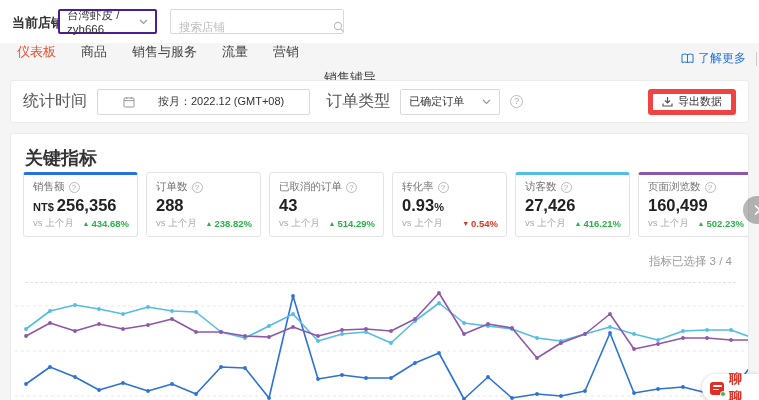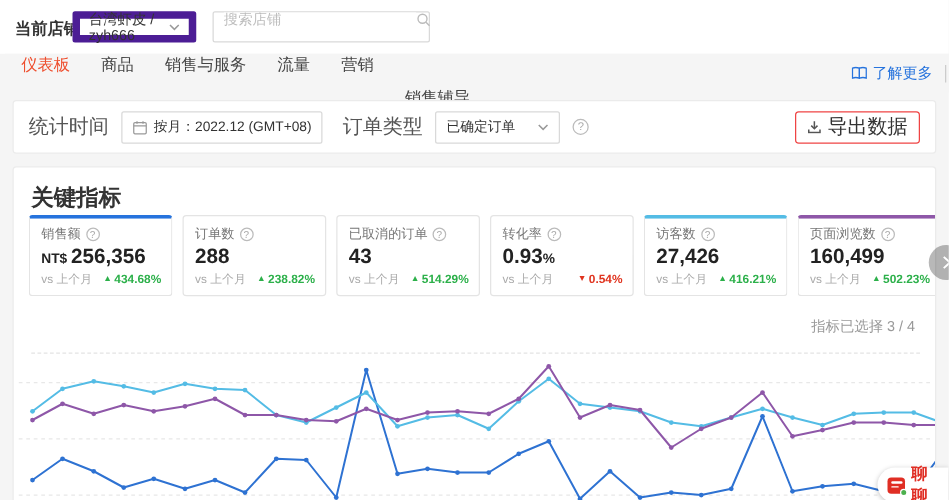--- a/index.html
+++ b/index.html
@@ -2,44 +2,44 @@
 <html><head>
 <meta charset="utf-8">
 <style>
   * { margin:0; padding:0; box-sizing:border-box; }
   html,body { width:759px; height:400px; overflow:hidden; }
   body { font-family:"Liberation Sans","DejaVu Sans",sans-serif; background:#f5f5f5; position:relative; color:#333; }
 
   
   .topbar { position:absolute; left:0; top:0; width:759px; height:43px; background:#fff; }
   .topbar-label { position:absolute; left:12px; top:14px; font-size:13px; font-weight:bold; color:#333; }
-  .shop-select { position:absolute; left:58px; top:9px; width:99px; height:25px; border:6px solid #4c1d95; border-radius:2px; background:#fff; display:flex; align-items:center; padding:0 7px; font-size:11.5px; color:#333; cursor:pointer; }
+  .shop-select { position:absolute; left:58px; top:9px; width:99px; height:25px; border:2px solid #4c1d95; border-radius:2px; background:#fff; display:flex; align-items:center; padding:0 7px; font-size:11.5px; color:#333; cursor:pointer; }
   .shop-select .chev { margin-left:auto; color:#999; }
-  .search-box { position:absolute; left:170px; top:9px; width:174px; height:25px; border:1px solid #d9d9d9; border-radius:2px; background:#fff; display:flex; align-items:flex-start; padding:0 8px; }
+  .search-box { position:absolute; left:170px; top:9px; width:174px; height:25px; border:1px solid #d9d9d9; border-radius:2px; background:#fff; display:flex; align-items:flex-end; padding:0 8px; }
   .search-box input { border:none; outline:none; flex:1; font-size:11.5px; color:#333; font-family:inherit; }
   .search-box input::placeholder { color:#bdbdbd; }
 
   
   .navbar { position:absolute; left:4px; top:43px; width:759px; height:31px; background:#f5f5f5; display:flex; align-items:flex-start; padding-left:13px; }
   .nav-tab { font-size:13px; color:#444; margin-right:25px; cursor:pointer; white-space:nowrap; }
   .nav-right { position:absolute; right:6px; top:0; height:31px; display:flex; align-items:center; }
   .learn-more { display:flex; align-items:center; gap:4px; font-size:12px; cursor:pointer; }
   .nav-divider { width:1px; height:14px; background:#ccc; margin-left:10px; }
 
   
   .panel { position:absolute; background:#fff; border:1px solid #ebebeb; border-radius:3px; }
 
   
   .filter-panel { left:10px; top:80px; width:739px; height:43px; display:flex; align-items:center; padding:0 12px; }
   .filter-label { font-size:16px; color:#555; margin-right:10px; white-space:nowrap;font-family:Liberation Mono, monospace; }
-  .date-btn { height:26px; border:1px solid #d9d9d9; border-radius:2px; display:flex; align-items:center; gap:5px; padding:0 8px; font-size:11px; color:#333; cursor:pointer; white-space:nowrap; background:#fff; }
+  .date-btn { height:26px; border:1px solid #d9d9d9; border-radius:2px; display:flex; align-items:center; gap:23px; padding:0 25px; font-size:11px; color:#333; cursor:pointer; white-space:nowrap; background:#fff; }
   .order-select { height:26px; width:100px; border:1px solid #d9d9d9; border-radius:2px; display:flex; align-items:center; padding:0 8px; font-size:11px; color:#333; cursor:pointer; background:#fff; }
   .order-select .chev { margin-left:auto; color:#999; }
   .qmark { width:13px; height:13px; border:1px solid #bbb; border-radius:50%; color:#aaa; font-size:9px; line-height:11px; text-align:center; display:inline-block; }
-  .export-btn { position:absolute; right:12px; height:26px; border:1px solid #ef4444; border-radius:3px; background:#fff; display:flex; align-items:center; gap:5px; padding:0 9px; font-size:16px; color:#333; cursor:pointer; }
+  .export-btn { position:absolute; right:12px; height:26px; border:5px solid #ef4444; border-radius:3px; background:#fff; display:flex; align-items:center; gap:5px; padding:0 9px; font-size:11px; color:#333; cursor:pointer; }
 
   
   .main-panel { left:10px; top:133px; width:739px; height:290px; overflow:hidden; }
   .section-title { position:absolute; left:14px; font-size:18px; font-weight:bold; color:#333; }
   .metrics-row { position:absolute; left:12px; top:38px; display:flex; gap:8px; }
   .metric-card { width:115px; height:65px; border:1px solid #e4e4e4; border-radius:3px; background:#fff; padding:7px 9px 6px; position:relative; cursor:pointer; flex:0 0 auto; }
   .metric-card.selected { border-top-width:3px; padding-top:5px; }
   .mc-title-row { display:flex; align-items:center; gap:4px; font-size:10.5px; color:#757575; white-space:nowrap; }
   .mc-title-row .qmark { width:11px; height:11px; font-size:8px; line-height:9px; }
   .mc-value { margin-top:2px; font-size:16.5px; font-weight:bold; color:#222; white-space:nowrap; }

